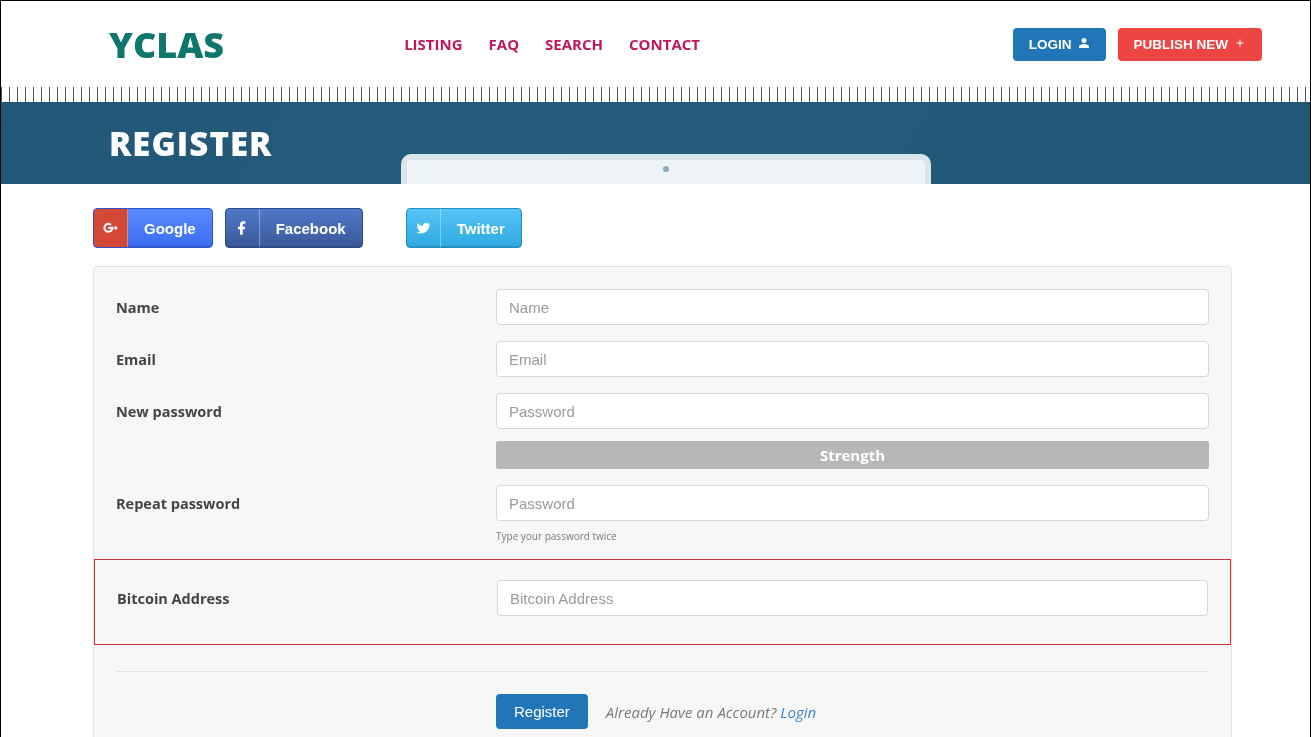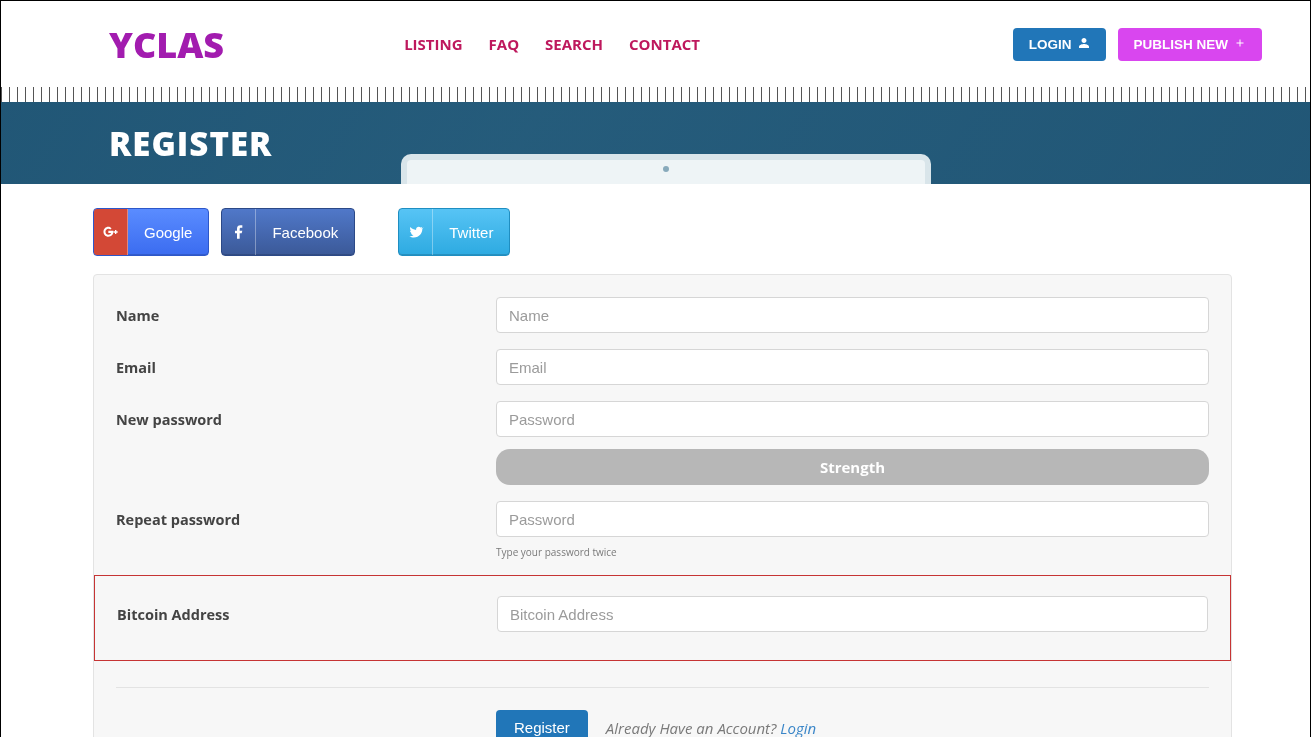--- a/index.html
+++ b/index.html
@@ -14,21 +14,21 @@
   .topbar {
     display: flex;
     align-items: center;
     height: 86px;
     padding: 0 48px 0 108px;
     background: #fff;
   }
   .brand {
     font-size: 36px;
     font-weight: 800;
-    color: #a21caf;
+    color: #0f766e;
     letter-spacing: 0px;
   }
   .nav {
     display: flex;
     gap: 26px;
     margin-left: 180px;
     align-items: center;
     font-weight: 700;
     font-size: 15px;
     color: #444;
@@ -46,21 +46,21 @@
     gap: 6px;
     padding: 9px 16px;
     border-radius: 4px;
     font-size: 13.5px;
     font-weight: 700;
     color: #fff;
     cursor: pointer;
     border: none;
   }
   .btn-login { background: #2176b8; }
-  .btn-publish { background: #d946ef; }
+  .btn-publish { background: #ef4444; }
   .icon-small svg { width: 12px; height: 12px; fill: #fff; }
 
   .ruler {
     height: 15px;
     background-image: repeating-linear-gradient(to right, #555 0 1px, transparent 1px 8px);
     background-color: #fff;
     position: relative;
   }
   .ruler::after{
     content:"";
@@ -102,23 +102,23 @@
     width:6px; height:6px; border-radius:50%;
     background:#8ab;
   }
 
   .content { padding: 24px 78px 40px 92px; }
 
   .social-row { display: flex; gap: 12px; margin-bottom: 18px; }
   .social-btn {
     display: inline-flex; align-items: center;
     border-radius: 4px; overflow: hidden;
-    font-size: 15px; font-weight: 400; color: #fff;
+    font-size: 15px; font-weight: 700; color: #fff;
     cursor: pointer; border: none;
-    height: 48px;
+    height: 40px;
     box-shadow: inset 0 -1px 0 rgba(0,0,0,0.15);
   }
   .social-icon {
     width: 34px; height: 100%;
     display: flex; align-items: center; justify-content: center;
     border-right: 1px solid rgba(255,255,255,0.35);
   }
   .social-icon svg { width: 16px; height: 16px; fill: #fff; }
   .social-label { padding: 0 16px; }
   .sb-google { background: linear-gradient(#5a8cff,#3b6cf0); border:1px solid #2d57c9;}
@@ -152,23 +152,23 @@
     padding: 6px 12px;
     font-size: 15px;
     color: #555;
     background: #fff;
     border: 1px solid #d6d6d6;
     border-radius: 4px;
   }
   .input::placeholder { color: #9b9b9b; }
   .strength-bar {
     margin-top: 12px;
-    height: 36px;
+    height: 28px;
     background: #b7b7b7;
-    border-radius: 14px;
+    border-radius: 2px;
     color: #fff;
     font-weight: 700;
     font-size: 15px;
     display: flex; align-items: center; justify-content: center;
   }
   .help-text {
     margin-top: 8px;
     font-size: 10px;
     color: #7a7a7a;
   }

